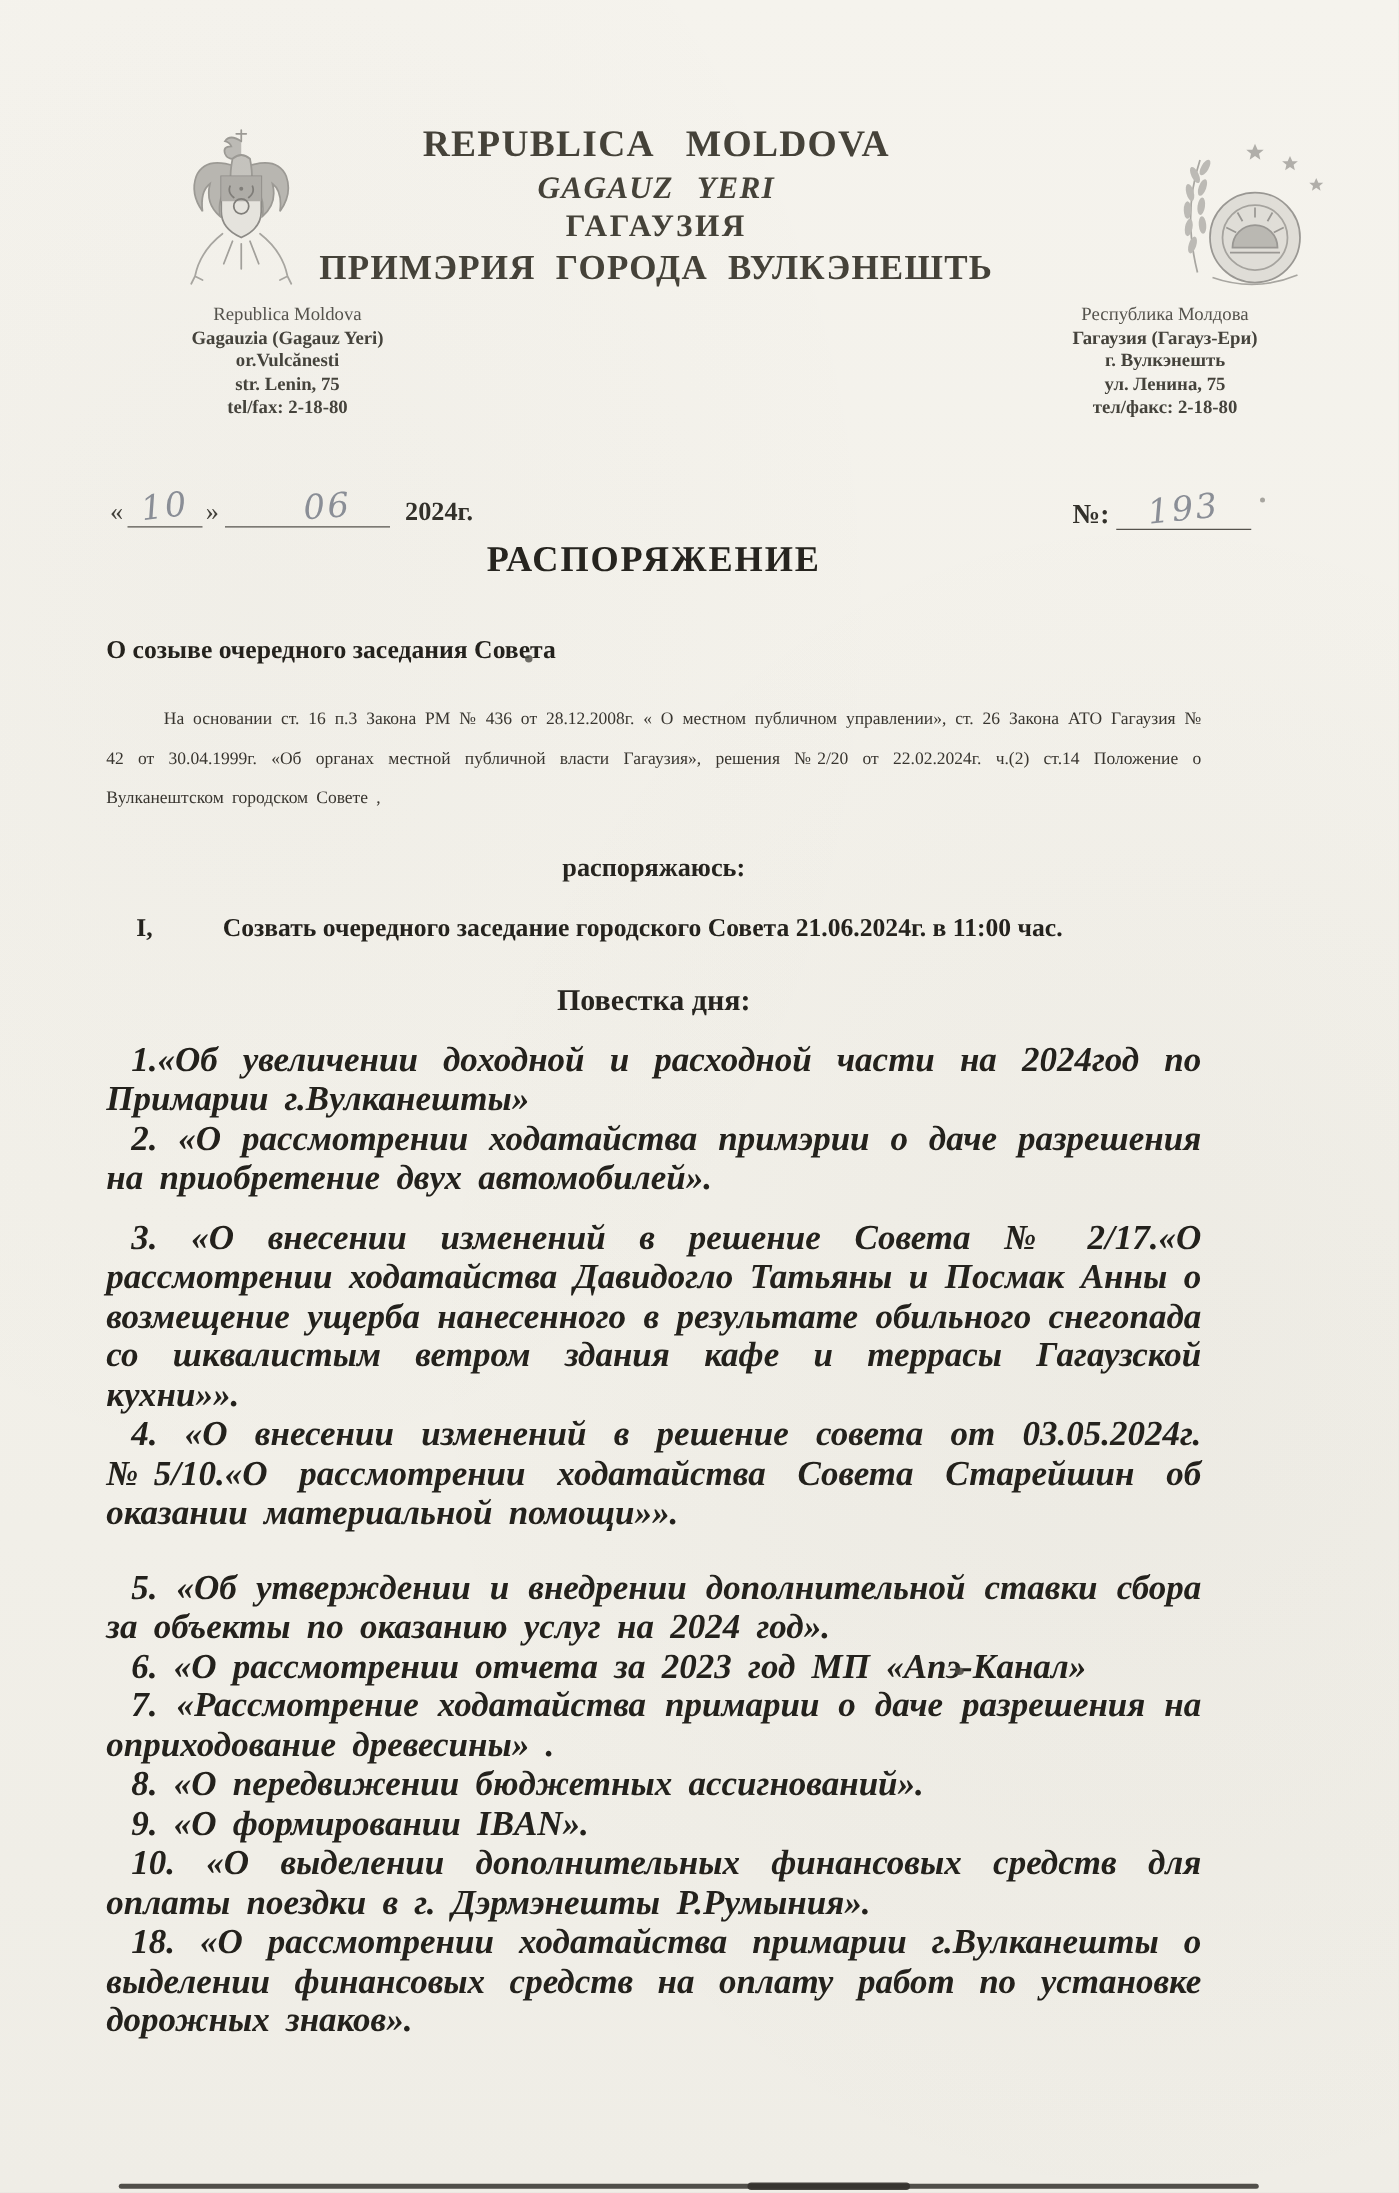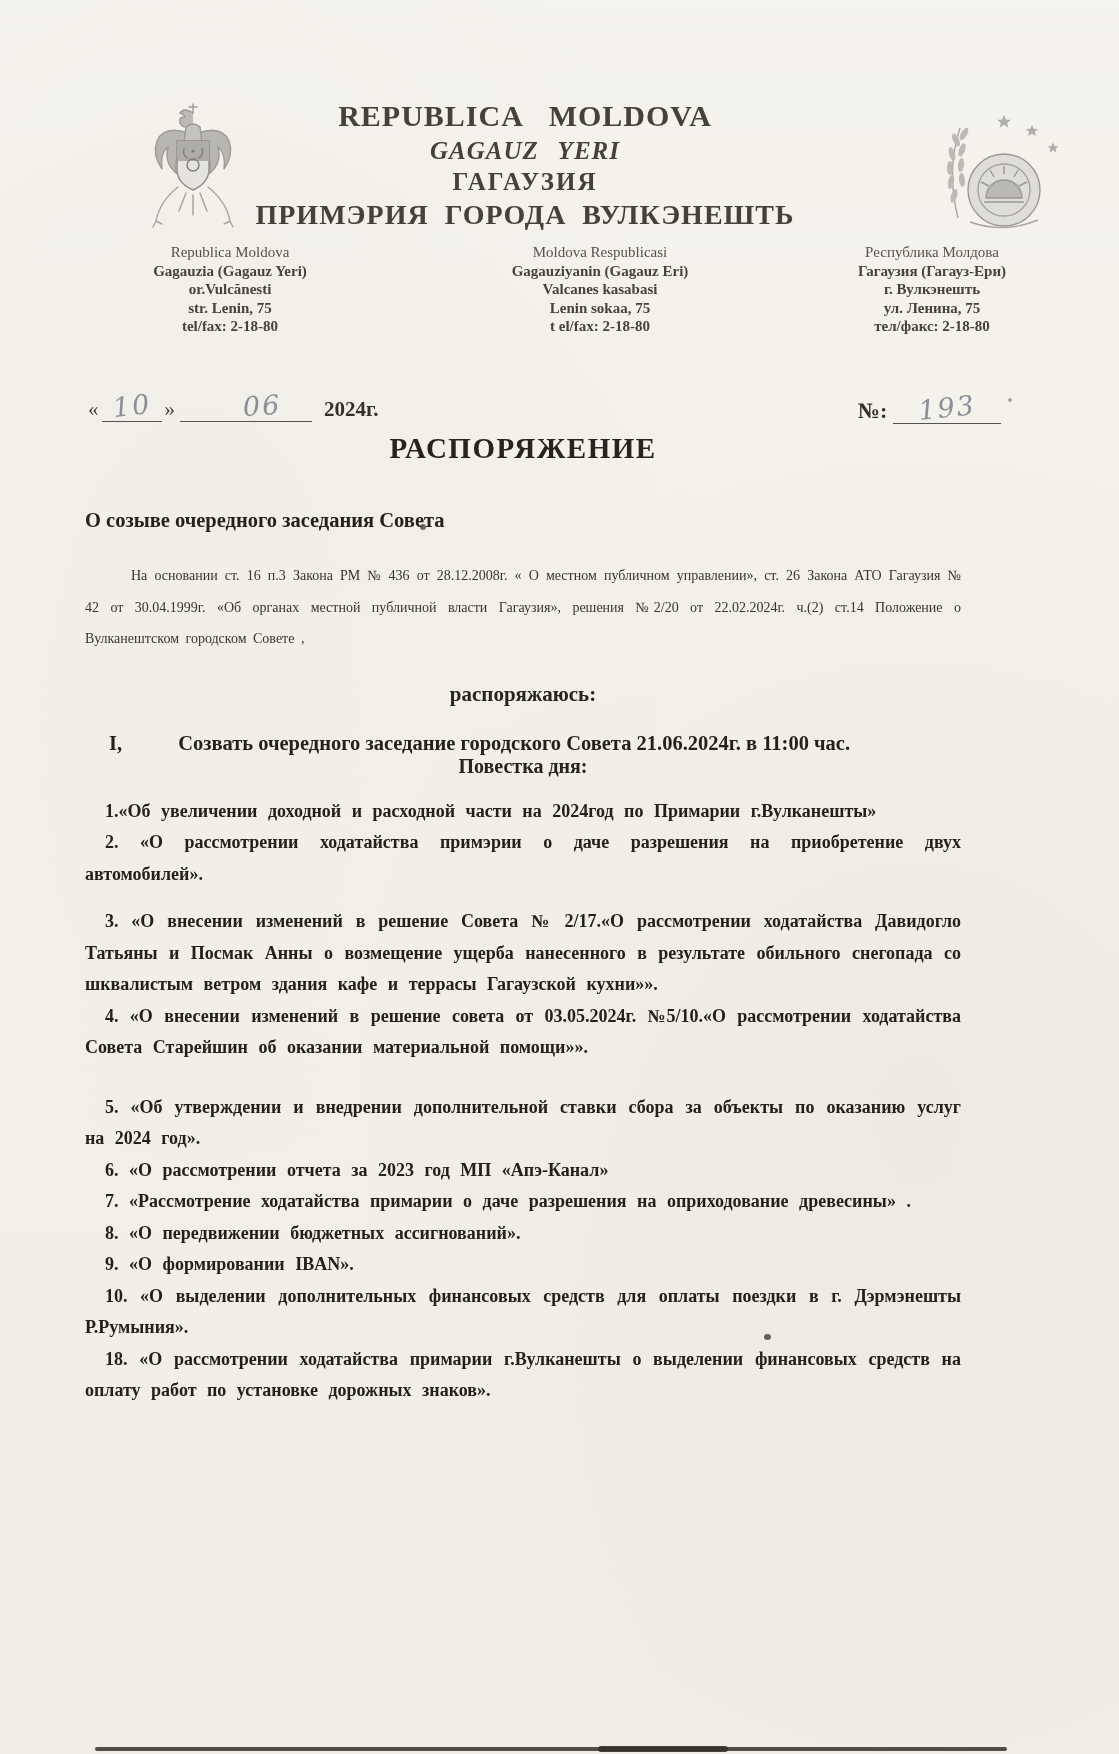--- a/index.html
+++ b/index.html
@@ -55,25 +55,25 @@
   .body { position:absolute; left:85px; top:432px; width:876px; }
   .doc-type { text-align:center; font-weight:bold; font-size:29px; letter-spacing:1.5px; color:#26241f; }
   .subject { margin-top:44px; font-weight:bold; font-size:20.5px; color:#24221d; }
   .preamble {
     margin-top:28px; font-size:14px; line-height:31.5px; color:#38352f;
     text-align:justify; text-indent:46px; word-spacing:3px;
   }
   .order-word { margin-top:27px; text-align:center; font-weight:bold; font-size:21px; color:#26241f; }
   .order-line { margin-top:25px; padding-left:24px; font-weight:bold; font-size:20.5px; color:#24221d; }
   .order-line .roman { display:inline-block; width:64px; }
-  .agenda-title { text-align:center; font-weight:bold; font-size:20px; color:#26241f; }
+  .agenda-title { margin-top:33px; text-align:center; font-weight:bold; font-size:24px; color:#26241f; }
   .agenda { margin-top:18px; }
   .agenda p {
-    font-weight:bold; font-size:18px; line-height:31.5px; color:#23211c;
-    text-align:justify; text-indent:20px; word-spacing:6px;
+    font-weight:bold; font-size:28px; line-height:31.5px; color:#23211c;
+    text-align:justify; text-indent:20px; word-spacing:6px;font-style:italic;
   }
   .agenda p.gap-sm { margin-top:16px; }
   .agenda p.gap-lg { margin-top:28px; }
 
   
   .speck { position:absolute; background:#4a4842; border-radius:50%; }
   .speck1 { left:420px; top:524px; width:6px; height:6px; opacity:.8; }
   .speck2 { left:764px; top:1334px; width:7px; height:6px; opacity:.85; }
   .speck3 { left:1008px; top:398px; width:4px; height:4px; opacity:.45; }
   .scan-line { position:absolute; left:95px; top:1747px; width:912px; height:4px; background:#3f3d38; border-radius:2px; opacity:.9; }
@@ -142,27 +142,20 @@
   </div>
 
   <div class="addr addr-left">
     <div>Republica Moldova</div>
     <div class="b">Gagauzia (Gagauz Yeri)</div>
     <div class="b">or.Vulcănesti</div>
     <div class="b">str. Lenin, 75</div>
     <div class="b">tel/fax:  2-18-80</div>
   </div>
 
-  <div class="addr addr-middle">
-    <div>Moldova Respublicasi</div>
-    <div class="b">Gagauziyanin (Gagauz Eri)</div>
-    <div class="b">Valcanes kasabasi</div>
-    <div class="b">Lenin sokaa, 75</div>
-    <div class="b">t el/fax:  2-18-80</div>
-  </div>
 
   <div class="addr addr-right">
     <div>Республика Молдова</div>
     <div class="b">Гагаузия (Гагауз-Ери)</div>
     <div class="b">г. Вулкэнешть</div>
     <div class="b">ул. Ленина, 75</div>
     <div class="b">тел/факс:  2-18-80</div>
   </div>
 
   <div class="date-row">

